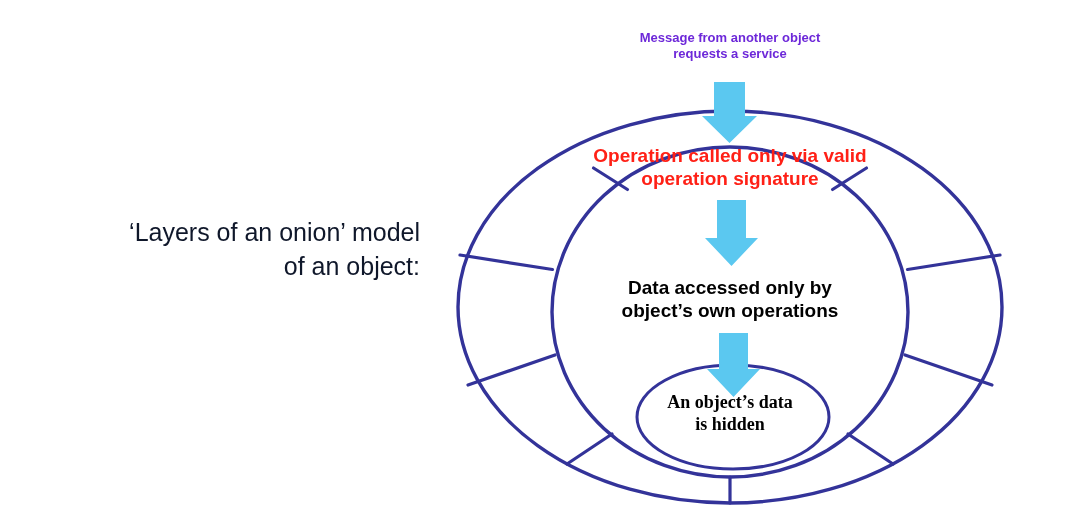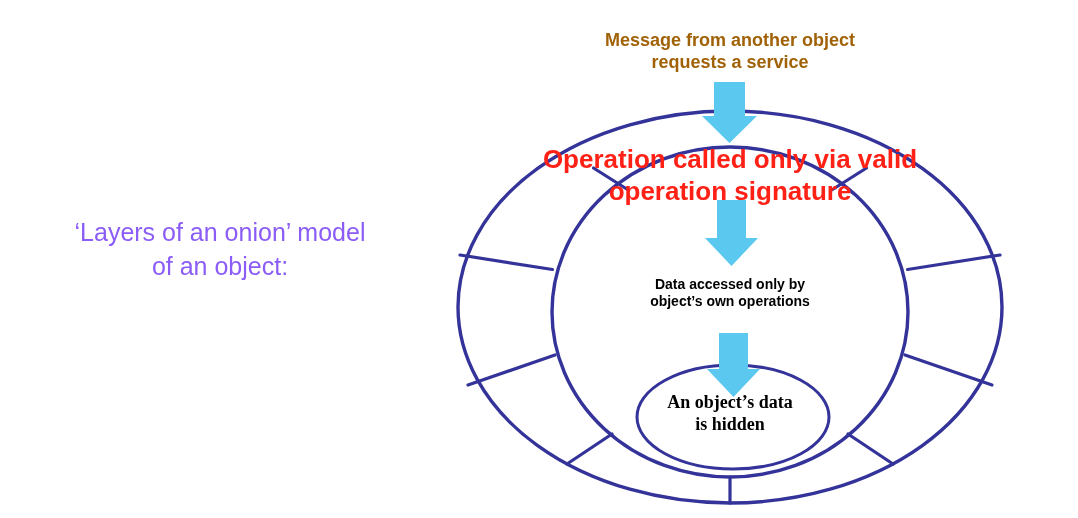--- a/index.html
+++ b/index.html
@@ -19,55 +19,55 @@
     left: 0;
     top: 0;
     width: 1078px;
     height: 518px;
   }
   .caption {
     position: absolute;
     left: 20px;
     top: 216px;
     width: 400px;
-    text-align: center;
-    color: #8b5cf6;
+    text-align: right;
+    color: #0f172a;
     font-size: 25px;
     font-weight: normal;
     line-height: 1.35;
     font-family: "Liberation Sans", sans-serif;
     white-space: pre-line;
   }
   .onion-label {
     position: absolute;
     text-align: center;
     font-weight: bold;
     font-family: "Liberation Sans", sans-serif;
     line-height: 1.22;
     white-space: pre-line;
   }
   #label-message {
     left: 530px;
     top: 30px;
     width: 400px;
-    font-size: 18px;
-    color: #a16207;
+    font-size: 13px;
+    color: #6d28d9;
   }
   #label-operation {
     left: 540px;
     top: 144px;
     width: 380px;
-    font-size: 26px;
+    font-size: 19px;
     color: #ff2016;
   }
   #label-data {
     left: 570px;
     top: 276px;
     width: 320px;
-    font-size: 14px;
+    font-size: 19px;
     color: #000000;
   }
   #label-hidden {
     left: 620px;
     top: 392px;
     width: 220px;
     font-size: 18px;
     color: #000000;
     font-family: Liberation Serif, serif;
   }

